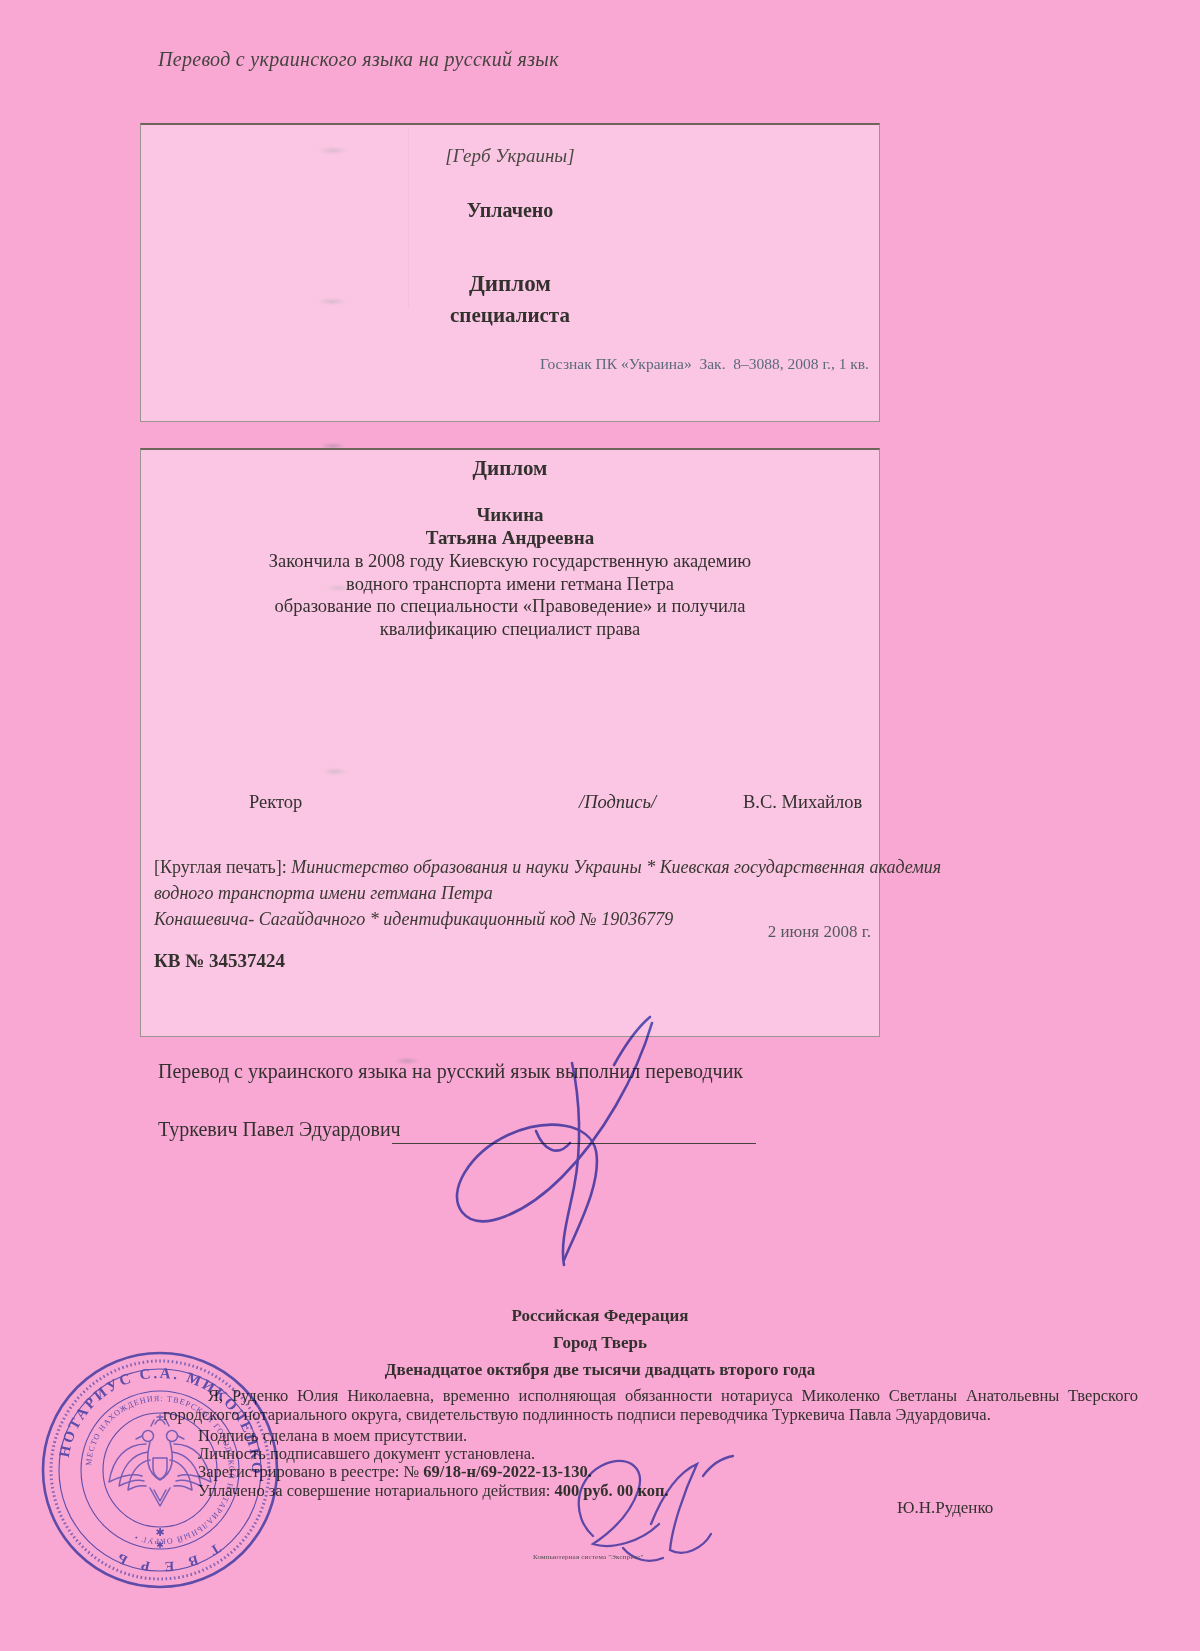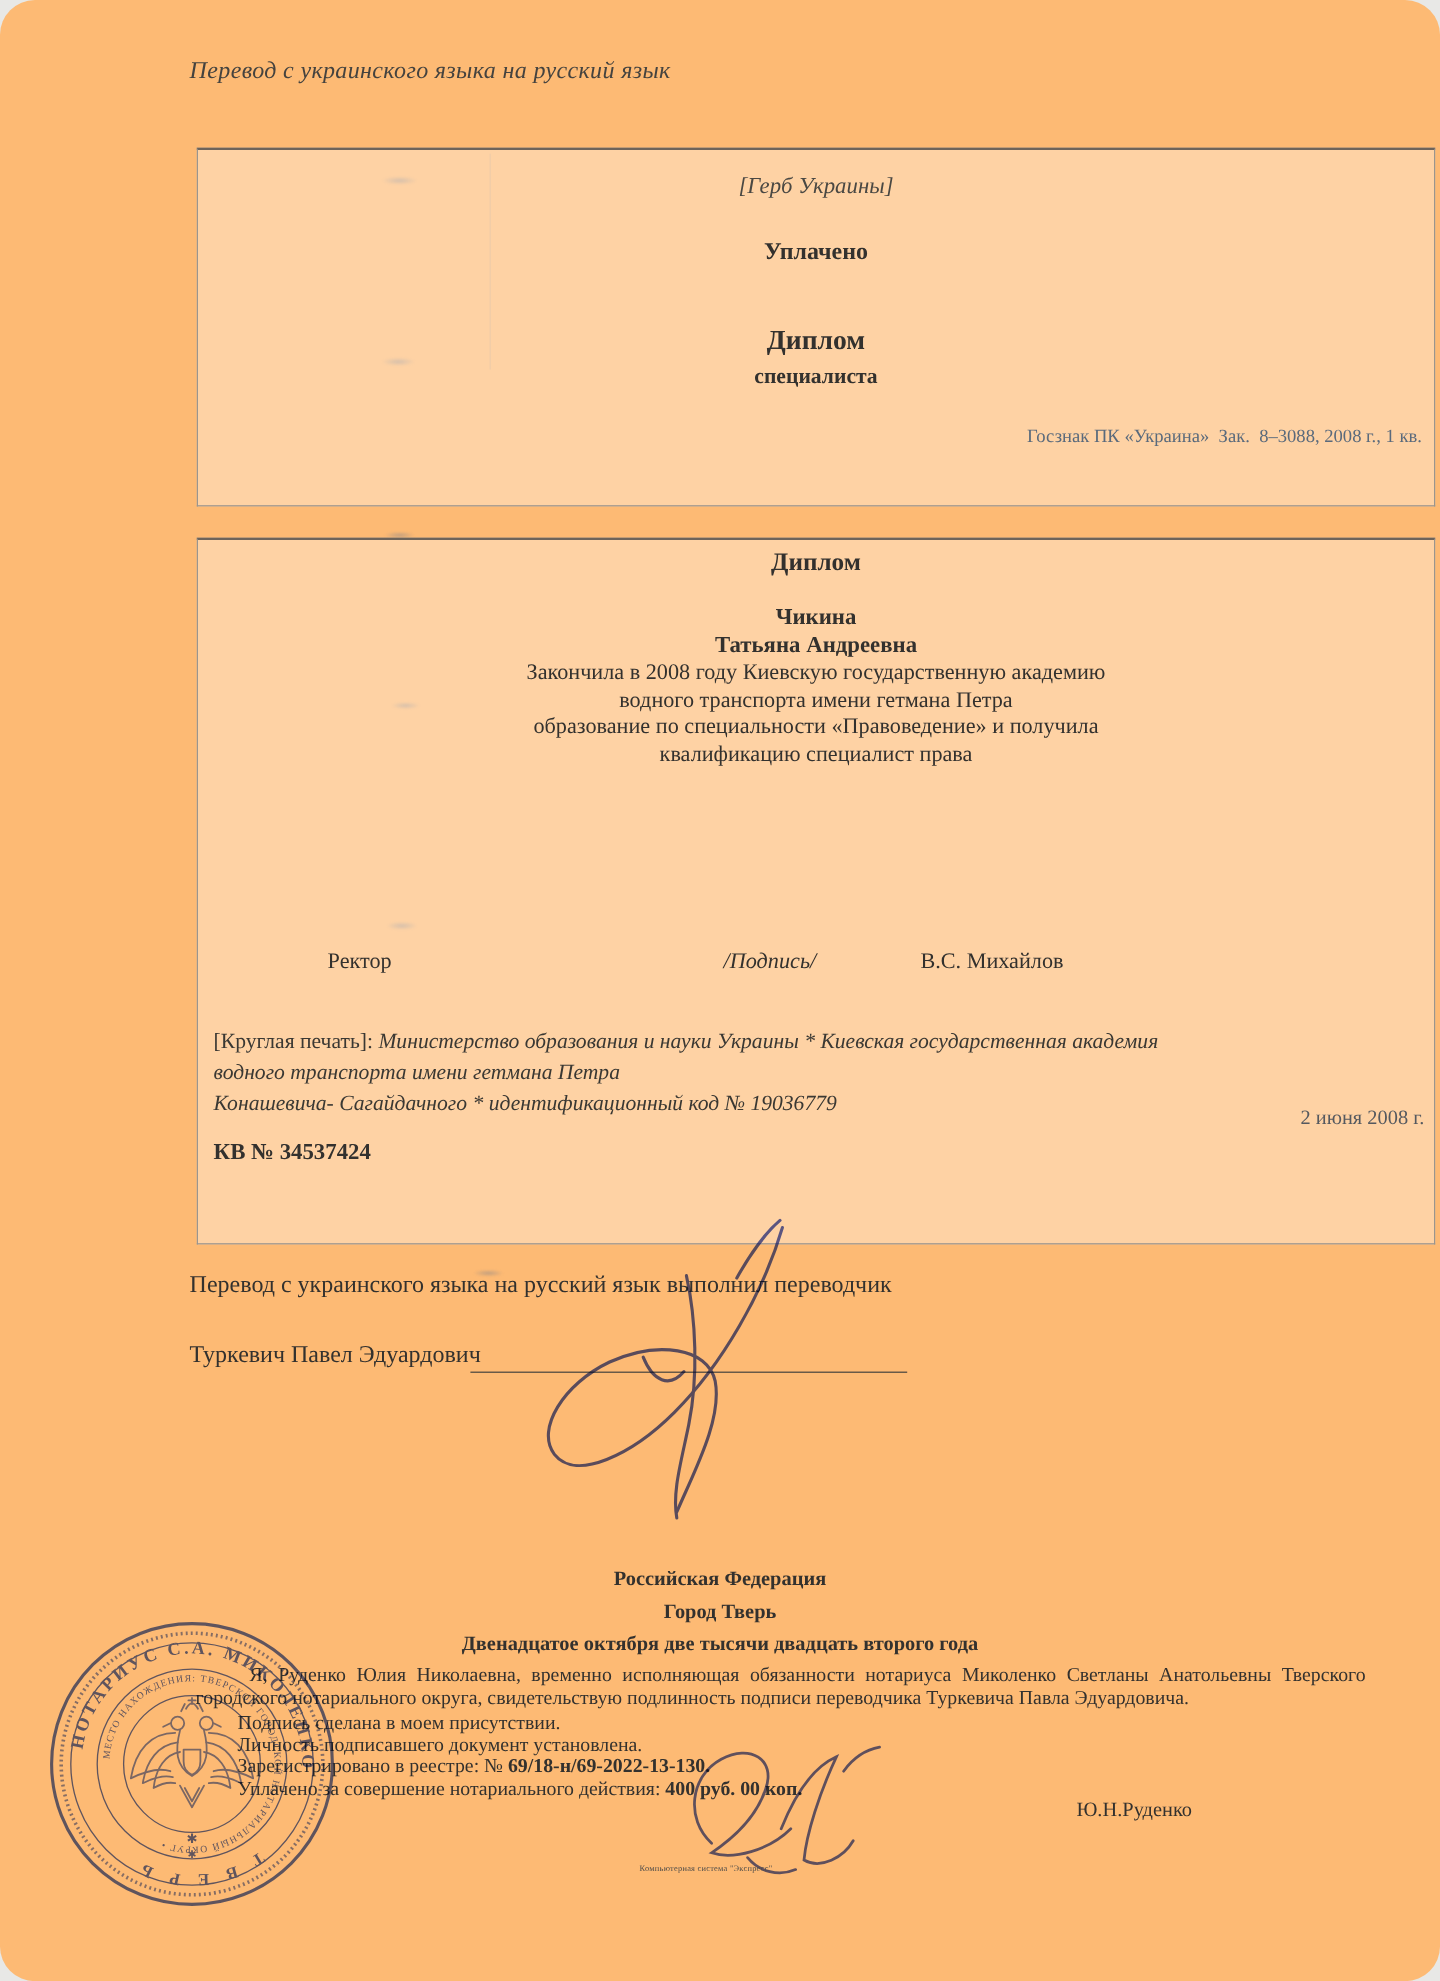--- a/index.html
+++ b/index.html
@@ -1,40 +1,39 @@
 <!DOCTYPE html>
 <html><head>
 <meta charset="utf-8">
 <style>
   html,body{margin:0;padding:0;background:#e8e8e6;}
   .page{
     position:relative;width:1200px;height:1651px;margin:0 auto;
-    background:#fdba74;overflow:hidden;
+    background:#f9a8d4;overflow:hidden;
     font-family:"Liberation Serif","DejaVu Serif",serif;
     color:#33312e;
-    border-radius:29px;
   }
   .abs{position:absolute;}
   .ctr{text-align:center;}
   .ws-pre{white-space:pre;}
 
   .top-header{top:48px;left:158px;font-size:20px;font-style:italic;color:#45433f;letter-spacing:.3px;}
 
   .box{
-    position:absolute;left:164px;width:1032px;
+    position:absolute;left:140px;width:740px;
     border:1px solid #9a958e;border-top:2px solid #6e645a;
     background:rgba(255,255,255,.35);box-sizing:border-box;text-decoration:underline;
   }
   .box1{top:123px;height:299px;}
   .box2{top:448px;height:589px;}
 
   .coat-label{top:20px;left:0;right:0;font-size:19px;font-style:italic;color:#4a4843;}
   .country{top:74px;left:0;right:0;font-size:20px;font-weight:bold;}
   .dip1{top:146px;left:0;right:0;font-size:23px;font-weight:bold;}
-  .dip2{top:178px;left:0;right:0;font-size:18px;font-weight:bold;}
+  .dip2{top:178px;left:0;right:0;font-size:21px;font-weight:bold;}
   .goznak{top:230px;right:10px;font-size:15.5px;color:#5a6a7c;}
 
   .b2-title{top:6px;left:0;right:0;font-size:21px;font-weight:bold;}
   .b2-surname{top:54px;left:0;right:0;font-size:19px;font-weight:bold;}
   .b2-name{top:77px;left:0;right:0;font-size:19px;font-weight:bold;}
   .b2-body{top:100px;left:0;right:0;font-size:18.5px;line-height:22.5px;}
   .rector-row{top:342px;left:0;right:0;height:26px;font-size:18.5px;}
   .rector-label{left:108px;top:0;}
   .sig-placeholder{left:438px;top:0;font-style:italic;}
   .rector-name{left:602px;top:0;}

